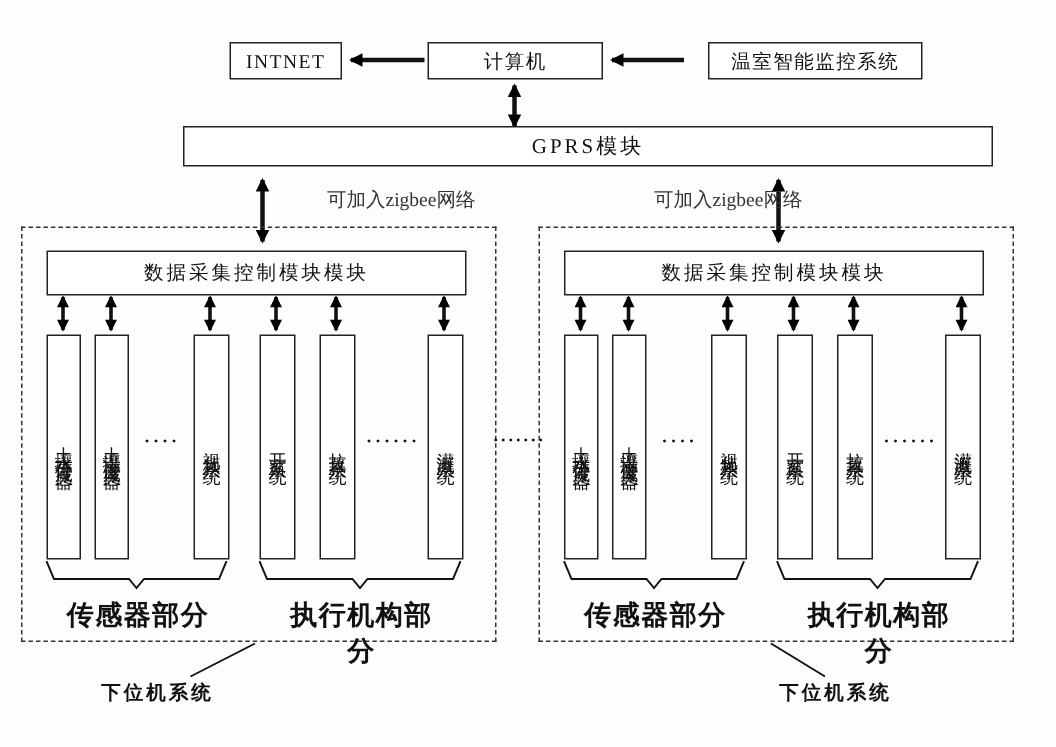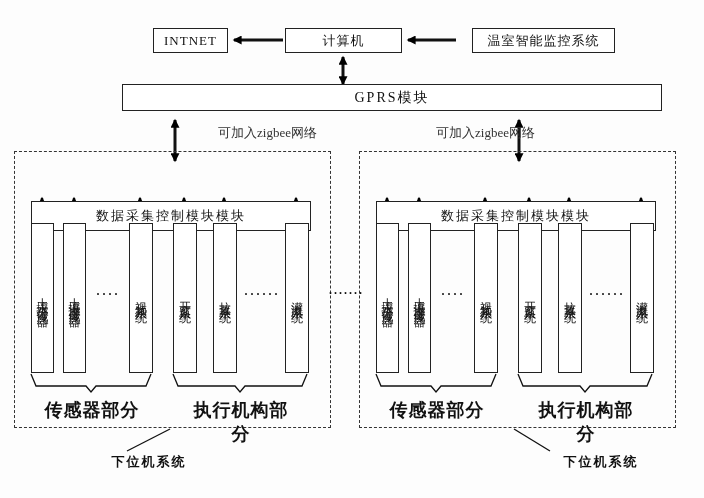--- a/index.html
+++ b/index.html
@@ -9,42 +9,42 @@
     font-family:"Liberation Serif","DejaVu Serif",serif; color:#111;
     overflow:hidden;
   }
   .wires { position:absolute; left:0; top:0; }
   .box {
     position:absolute; border:1px solid #222; background:#fff;
     display:flex; align-items:center; justify-content:center;
     font-size:13px; letter-spacing:1px; text-align:center;
   }
   .gprs { font-size:14px; letter-spacing:2px; }
-  .ctrl { letter-spacing:2px;margin-top:34px; }
+  .ctrl { letter-spacing:2px; }
   .dashed {
     position:absolute; width:317px; height:277px;
     border:1.6px dashed #333; background:transparent;
   }
   .vbox {
     position:absolute; height:150px; border:1px solid #222; background:#fff;
     writing-mode:vertical-rl; text-orientation:upright;
     display:flex; align-items:center; justify-content:center;
     font-size:12px; letter-spacing:3px; line-height:1; text-align:center;
   }
   .dots {
     position:absolute; text-align:center; font-weight:bold;
     font-size:12px; letter-spacing:2px; line-height:1;
   }
   .glabel {
     position:absolute; text-align:center; font-size:18px;
     font-weight:bold; letter-spacing:1px;
   }
   .syslabel {
     position:absolute; text-align:center; font-size:13px;
-    font-weight:bold; letter-spacing:2px;margin-left:44px;
+    font-weight:bold; letter-spacing:2px;
   }
   .note { position:absolute; font-size:13px; color:#333; letter-spacing:0; }
 </style>
 </head>
 <body>
 
 <div class="canvas">
 
   <svg class="wires" width="704" height="498" viewBox="0 0 704 498">
     <defs>

